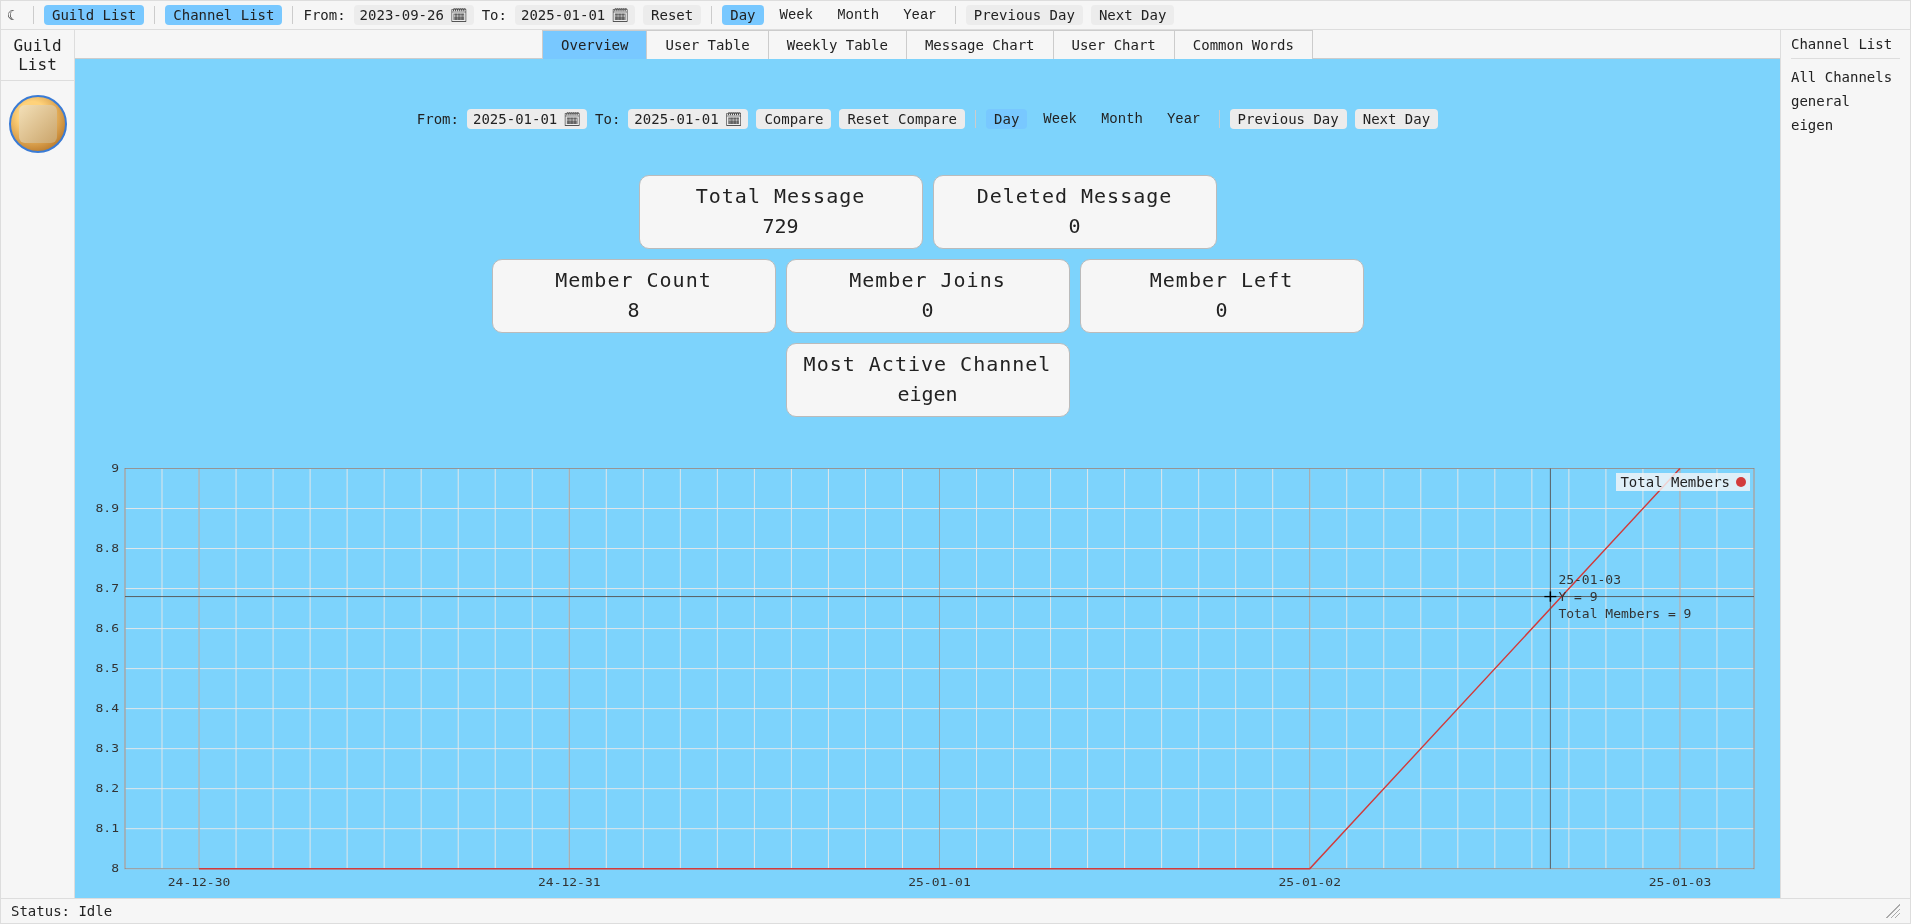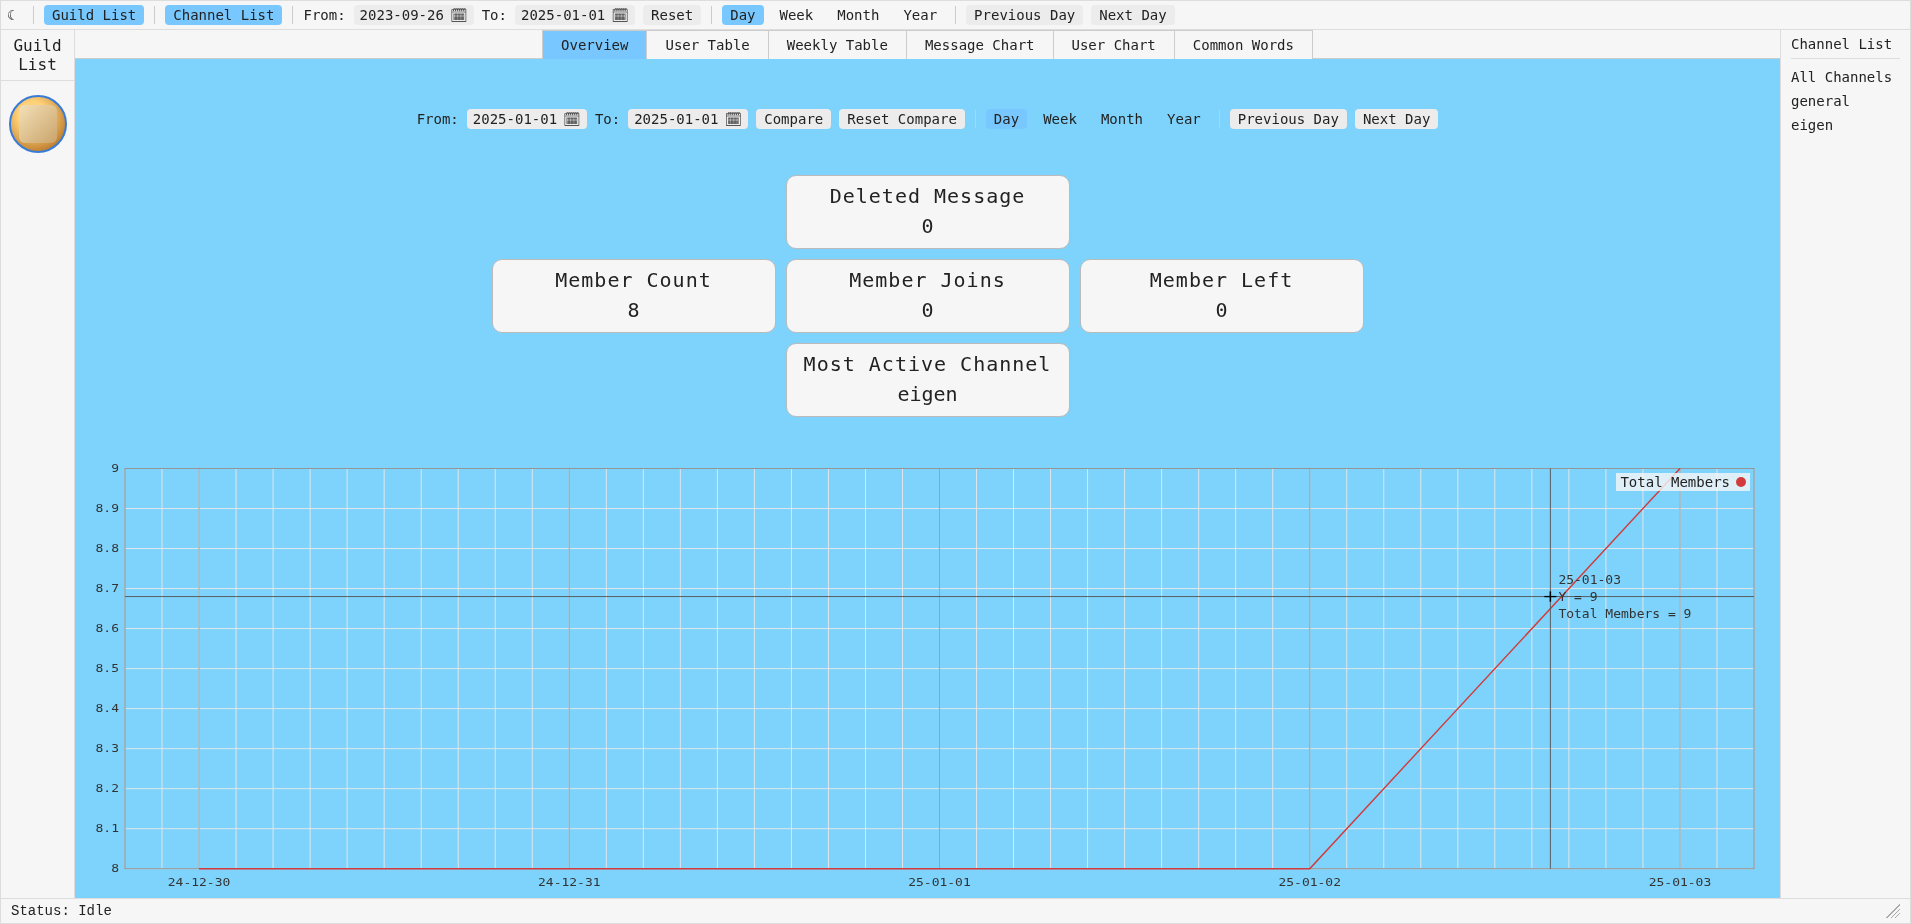--- a/index.html
+++ b/index.html
@@ -35,20 +35,21 @@
     border-radius: 4px;
     cursor: pointer;
     user-select: none;
     white-space: nowrap;
   }
   .btn-selected {
     background: #78c8ff;
   }
   .btn-plain {
     background: transparent;
+    font-family: Liberation Mono, monospace;
   }
   .btn-light {
     background: #ececec;
   }
   .sep {
     width: 1px; height: 18px; background: #ccc;
     margin: 0 2px;
   }
   .label { white-space: nowrap; }
   .moon-icon {
@@ -228,21 +229,20 @@
     line-height: 1.3;
   }
   
   .status-bar {
     border-top: 1px solid #ddd;
     padding: 4px 10px;
     font-size: 14px;
     display:flex;
     justify-content: space-between;
     align-items:center;
-    font-family:Liberation Mono, monospace;
   }
   .resize-grip {
     width:14px;height:14px;
     background:
       linear-gradient(135deg, transparent 0 50%, #aaa 50% 55%, transparent 55% 65%, #aaa 65% 70%, transparent 70% 80%, #aaa 80% 85%, transparent 85% 100%);
   }
 </style>
 </head>
 <body>
 
@@ -313,20 +313,24 @@
         <span class="btn btn-plain">Week</span>
         <span class="btn btn-plain">Month</span>
         <span class="btn btn-plain">Year</span>
         <span class="sep"></span>
         <span class="btn btn-light">Previous Day</span>
         <span class="btn btn-light">Next Day</span>
       </div>
 
       <div class="stats">
         <div class="stat-row">
+          <div class="stat-card">
+            <div class="stat-label">Total Message</div>
+            <div class="stat-value">729</div>
+          </div>
           <div class="stat-card">
             <div class="stat-label">Deleted Message</div>
             <div class="stat-value">0</div>
           </div>
         </div>
         <div class="stat-row">
           <div class="stat-card">
             <div class="stat-label">Member Count</div>
             <div class="stat-value">8</div>
           </div>

